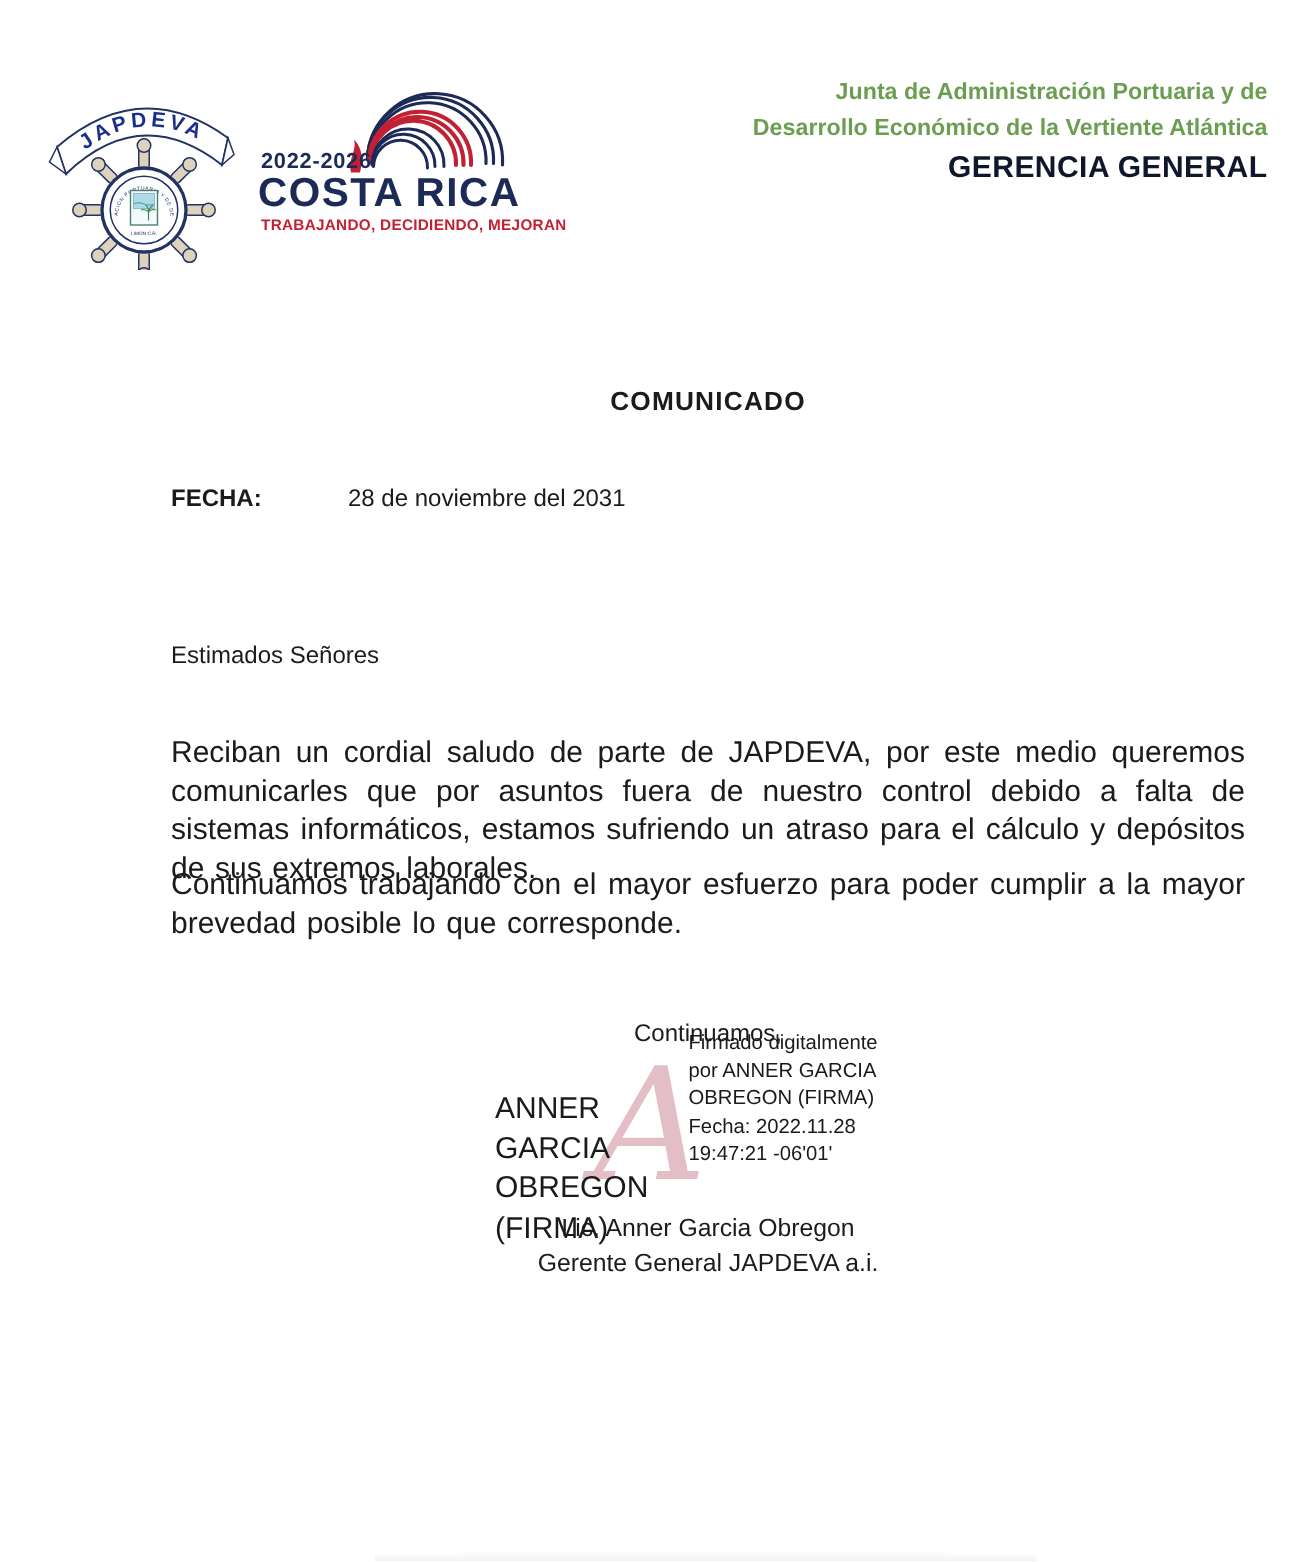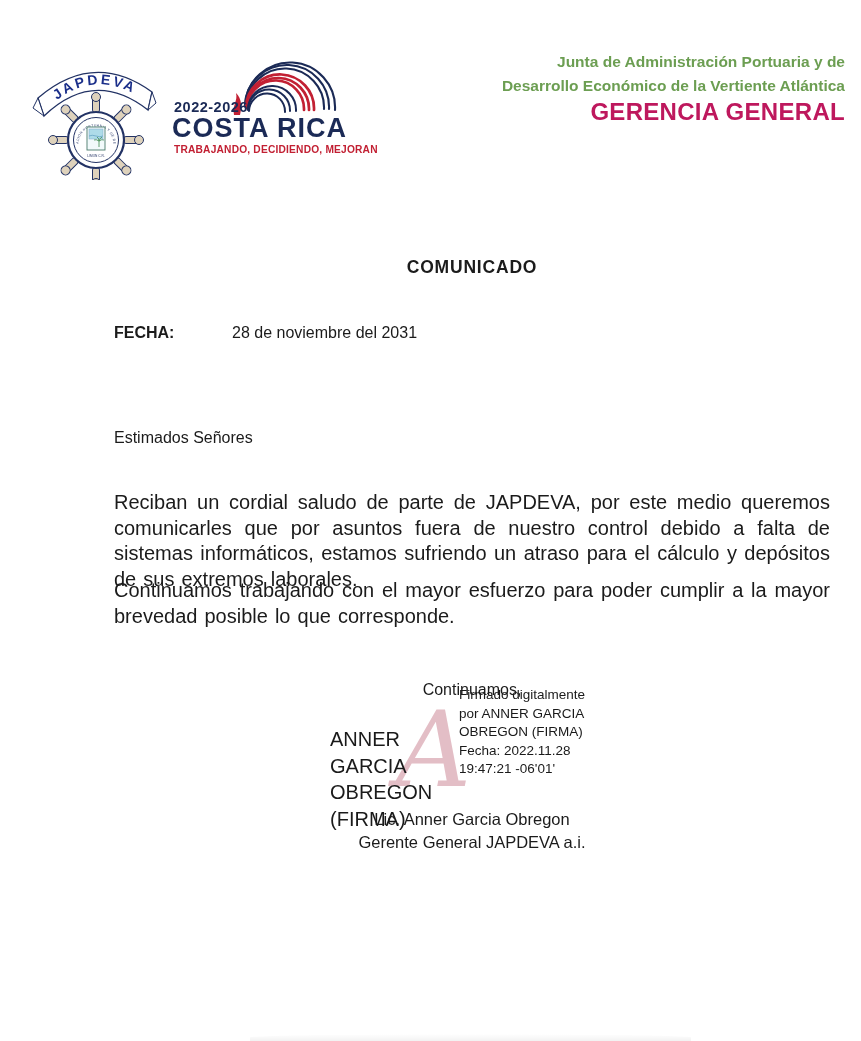--- a/index.html
+++ b/index.html
@@ -12,21 +12,21 @@
     overflow:hidden;
   }
   
   .logo-japdeva{position:absolute;left:30px;top:40px;width:130px;height:140px;}
   .logo-cr{position:absolute;left:172px;top:55px;width:205px;height:112px;}
   .header-text{
     position:absolute;right:16px;top:50px;width:420px;
     text-align:right;
   }
   .org-line{font-weight:bold;font-size:15.5px;line-height:24px;color:#6c9e52;}
-  .dept-line{font-weight:bold;font-size:24px;line-height:26px;color:#be185d;letter-spacing:.3px;margin-top:1px;}
+  .dept-line{font-weight:bold;font-size:20px;line-height:26px;color:#0f172a;letter-spacing:.3px;margin-top:1px;}
   
   .content{position:absolute;left:95px;width:716px;margin-left:19px;}
   .doc-title{top:257px;text-align:center;font-weight:bold;font-size:17.5px;letter-spacing:.8px;}
   .date-row{top:324px;font-size:16px;}
   .date-label{display:inline-block;width:118px;font-weight:bold;}
   .salutation{top:429px;font-size:16px;}
   .para{font-size:20px;line-height:25.5px;text-align:justify;word-spacing:1.5px;}
   .para1{top:490px;}
   .para2{top:578px;}
   .closing{top:681px;text-align:center;font-size:16px;}

